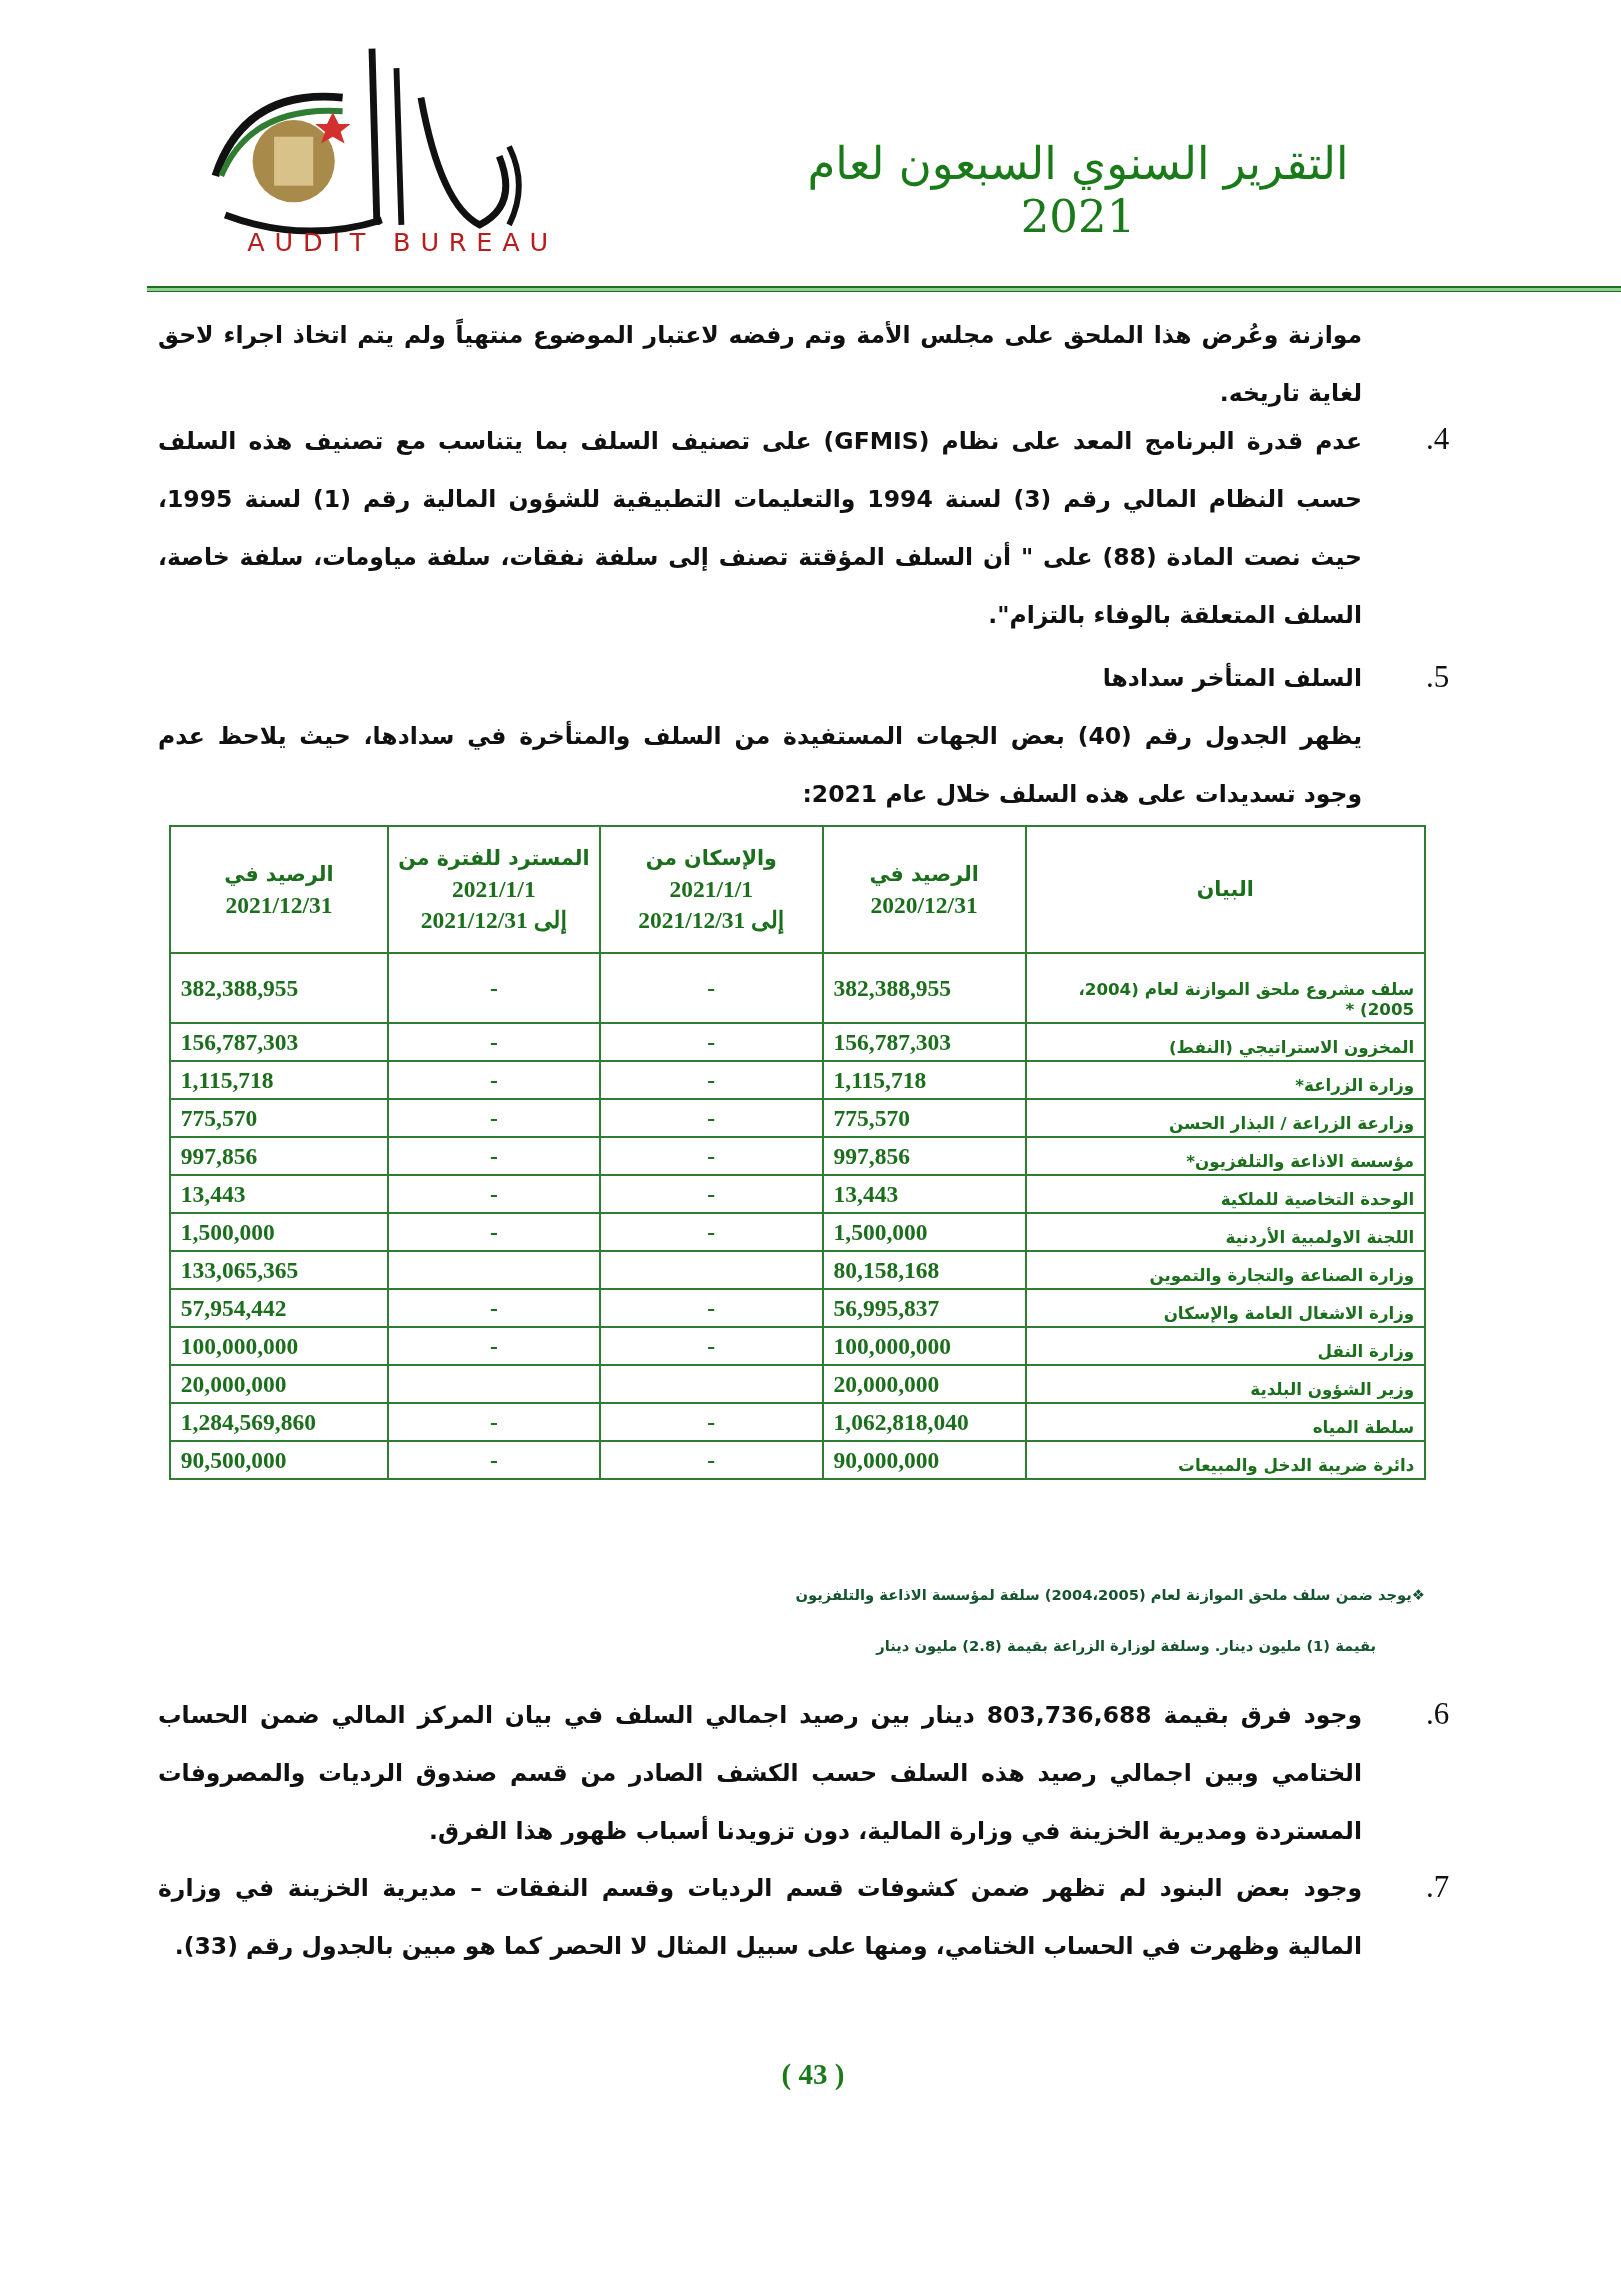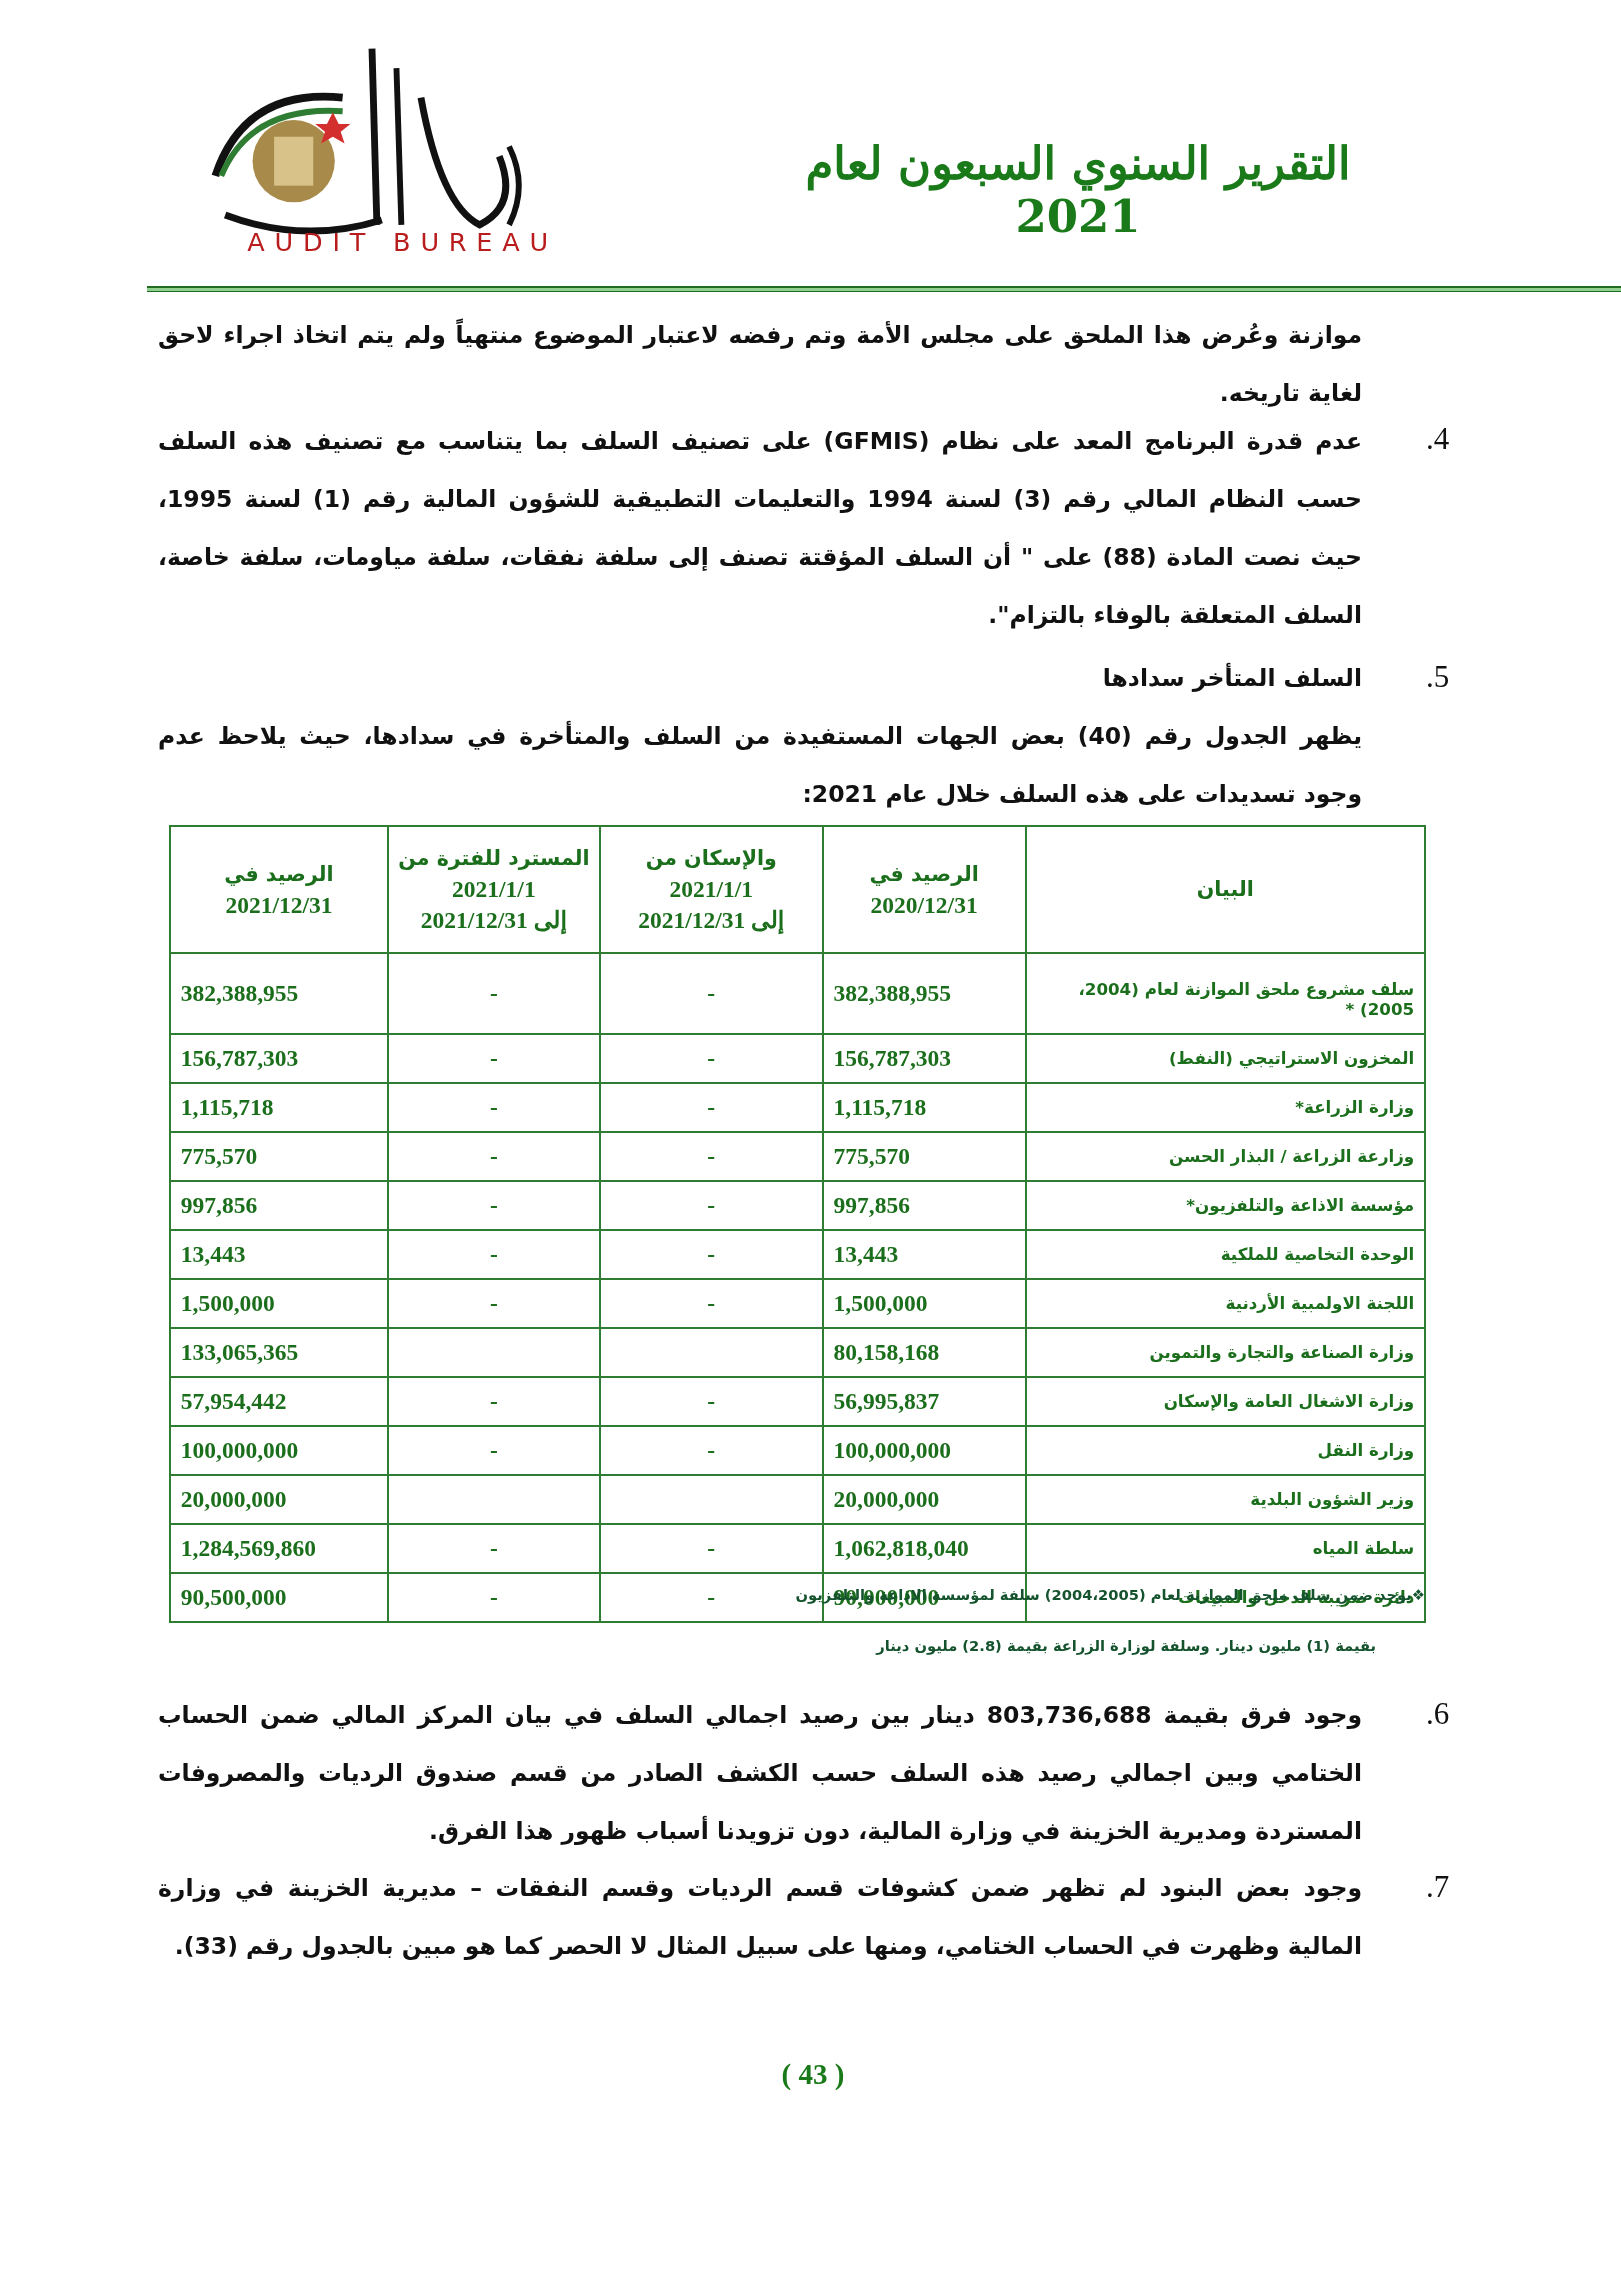--- a/index.html
+++ b/index.html
@@ -10,21 +10,21 @@
     .header { position: absolute; left: 0; top: 0; width: 1621px; height: 294px; }
     .logo { position: absolute; left: 186px; top: 29px; width: 372px; height: 235px; }
     .logo svg { width: 100%; height: 100%; }
     .logo-caption {
       position: absolute; left: 186px; top: 227px; width: 372px; text-align: right;
       font-family: "DejaVu Sans", sans-serif; font-size: 25.5px; letter-spacing: 9.8px; color: #b91c1c;
       direction: ltr;
     }
     .report-title {
       position: absolute; left: 774px; top: 137px; width: 608px; text-align: center;
-      font-family: "DejaVu Serif", serif; font-weight: bold; font-size: 45px; color: #1a7a1a;
+      font-family: "DejaVu Serif", serif; font-weight: normal; font-size: 45px; color: #1a7a1a;
     }
     .rule { position: absolute; left: 147px; top: 286px; width: 1474px; height: 5.9px; }
     .rule .l1 { height: 2px; background: #1f6b1f; }
     .rule .l2 { height: 2.9px; background: #8fcf8f; }
     .rule .l3 { height: 1px; background: #1f6b1f; }
 
     .para {
       position: absolute; right: 259px; width: 1204px;
       font-family: "DejaVu Sans", sans-serif; font-weight: bold; font-size: 23.5px;
       line-height: 58px; text-align: justify; text-align-last: right; color: #111;
@@ -37,21 +37,21 @@
     .tbl-wrap { position: absolute; left: 169px; top: 825px; width: 1257px; }
     table { width: 100%; border-collapse: collapse; direction: rtl; }
     td, th { border: 2px solid #2e7d32; color: #1b6e1b; font-family: "Liberation Serif", serif; font-weight: bold; }
     .cap-cell { height: 102px; position: relative; text-align: center; padding: 0; }
     .cap1 { font-family: "DejaVu Sans", sans-serif; font-size: 18.6px; padding-top: 9.8px; }
     .cap2 { font-family: "DejaVu Sans", sans-serif; font-size: 18.6px; padding-top: 3.9px; }
     .cap-unit { position: absolute; left: 9.8px; bottom: 5.9px; font-family: "DejaVu Sans", sans-serif; font-size: 16.7px; }
     th { height: 123px; font-size: 20.6px; font-family: "DejaVu Sans", sans-serif; line-height: 31px; }
     th .d { font-family: "Liberation Serif", serif; font-size: 23.5px; }
     td { font-size: 23.5px; height: 33px; padding: 0 9.8px; }
-    td.lbl { font-family: "DejaVu Sans", sans-serif; font-size: 16.7px; text-align: right; vertical-align: bottom; padding-bottom: 14px; }
+    td.lbl { font-family: "DejaVu Sans", sans-serif; font-size: 16.7px; text-align: right; vertical-align: bottom; padding-bottom: 3px; }
     td.val { text-align: left; direction: ltr; }
     td.dash { text-align: center; }
     tr.tall td { height: 65px; }
     .c1 { width: 392px; } .c2 { width: 197px; } .c3 { width: 217px; } .c4 { width: 206px; } .c5 { width: 212px; }
 
     .note { position: absolute; right: 196px; font-family: "DejaVu Sans", sans-serif; font-weight: bold; font-size: 14.7px; color: #14532d; }
     .page-no {
       position: absolute; left: 774px; top: 2058px; width: 78px; text-align: center;
       font-family: "Liberation Serif", serif; font-weight: bold; font-size: 29px; color: #1a7a1a; direction: ltr;
     }

